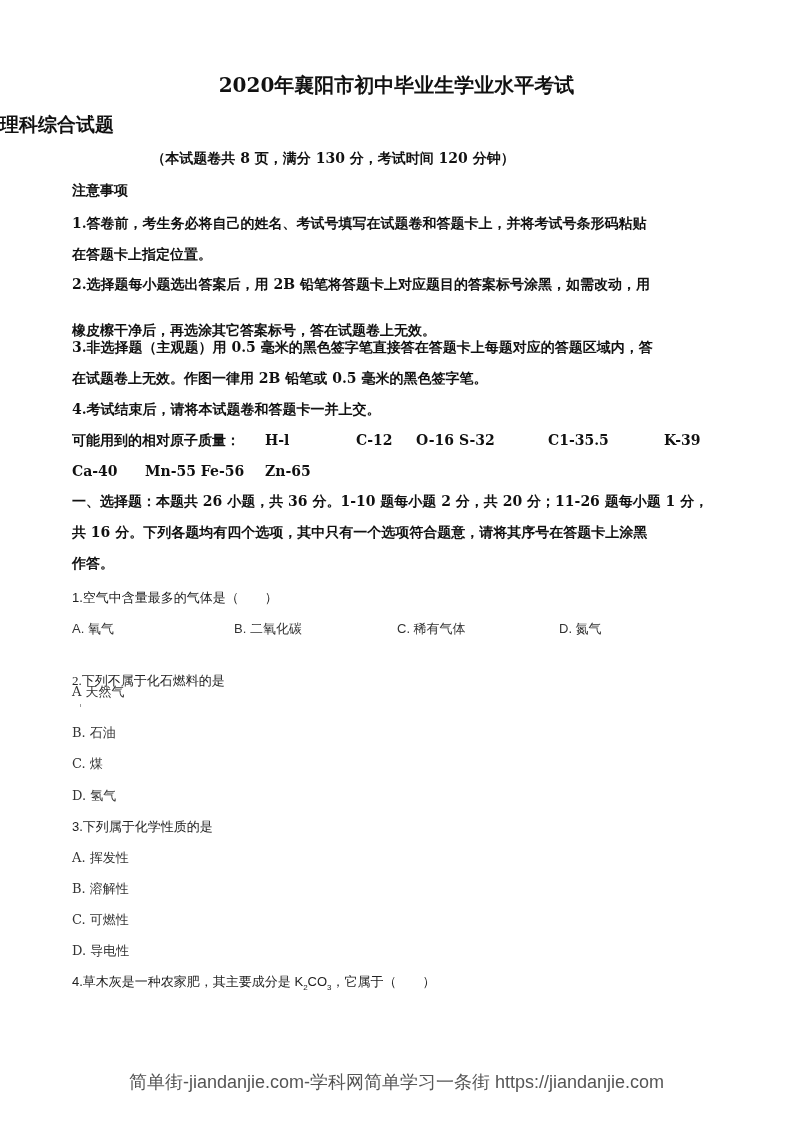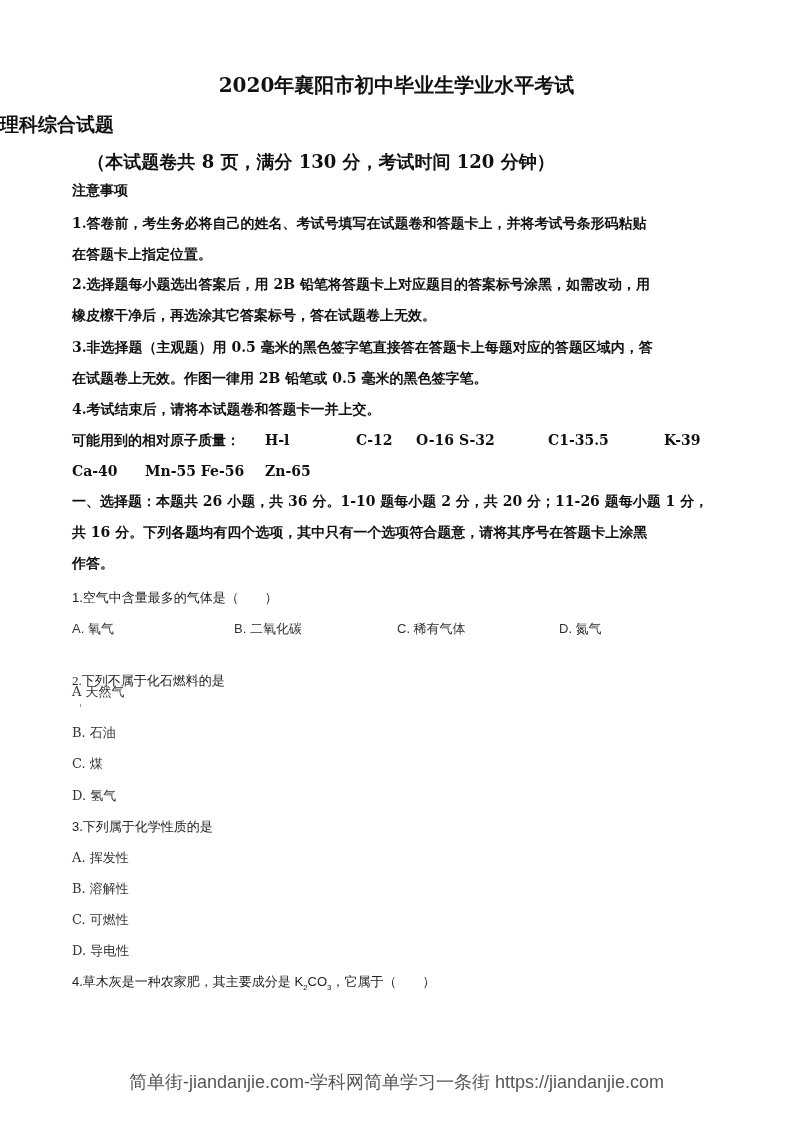--- a/index.html
+++ b/index.html
@@ -2,21 +2,21 @@
 <html><head>
 <meta charset="utf-8">
 <style>
   html, body { margin:0; padding:0; background:#ffffff; }
   body { width:793px; height:1122px; position:relative; overflow:hidden; color:#111; }
   .serif { font-family: "DejaVu Serif", "Liberation Serif", serif; }
   .sans { font-family: "Liberation Sans", "DejaVu Sans", sans-serif; }
   .abs { position:absolute; white-space:nowrap; }
   .title1 { top:72px; left:0; width:793px; text-align:center; font-size:20px; font-weight:bold; }
   .title2 { top:112px; left:0; width:686px; text-align:left; font-size:19px; font-weight:bold; }
-  .subtitle { top:150px; left:0; width:642px; text-align:center; font-size:18px; font-weight:bold; }
+  .subtitle { top:150px; left:12px; width:642px; text-align:center; font-size:14px; font-weight:bold; }
   .b15 { font-size:14px; font-weight:bold; }
   .q { font-size:13px; color:#222; }
   .opt { font-size:13px; color:#333; }
   .footer { top:1070px; left:0; width:793px; text-align:center; font-size:18px; color:#555; }
   sub { font-size:8px; }
   .stray { top:704px; left:80px; width:1px; height:3px; background:#999; }
 </style>
 </head>
 <body>
 
@@ -25,21 +25,21 @@
   <div class="abs serif title1">2020年襄阳市初中毕业生学业水平考试</div>
   <div class="abs serif title2">理科综合试题</div>
   <div class="abs serif subtitle">（本试题卷共 8 页，满分 130 分，考试时间 120 分钟）</div>
 
   <div class="abs serif b15" style="top:182px;left:72px;">注意事项</div>
 
   <div class="abs serif b15" style="top:215px;left:72px;">1.答卷前，考生务必将自己的姓名、考试号填写在试题卷和答题卡上，并将考试号条形码粘贴</div>
   <div class="abs serif b15" style="top:246px;left:72px;">在答题卡上指定位置。</div>
 
   <div class="abs serif b15" style="top:276px;left:72px;">2.选择题每小题选出答案后，用 2B 铅笔将答题卡上对应题目的答案标号涂黑，如需改动，用</div>
-  <div class="abs serif b15" style="top:307px;left:72px;">橡皮檫干净后，再选涂其它答案标号，答在试题卷上无效。</div>
+  <div class="abs serif b15" style="top:322px;left:72px;">橡皮檫干净后，再选涂其它答案标号，答在试题卷上无效。</div>
 
   <div class="abs serif b15" style="top:339px;left:72px;">3.非选择题（主观题）用 0.5 毫米的黑色签字笔直接答在答题卡上每题对应的答题区域内，答</div>
   <div class="abs serif b15" style="top:370px;left:72px;">在试题卷上无效。作图一律用 2B 铅笔或 0.5 毫米的黑色签字笔。</div>
 
   <div class="abs serif b15" style="top:401px;left:72px;">4.考试结束后，请将本试题卷和答题卡一并上交。</div>
 
   <div class="abs serif b15" style="top:432px;left:72px;">可能用到的相对原子质量：</div>
   <div class="abs serif b15" style="top:432px;left:265px;">H-l</div>
   <div class="abs serif b15" style="top:432px;left:356px;">C-12</div>
   <div class="abs serif b15" style="top:432px;left:416px;">O-16 S-32</div>

